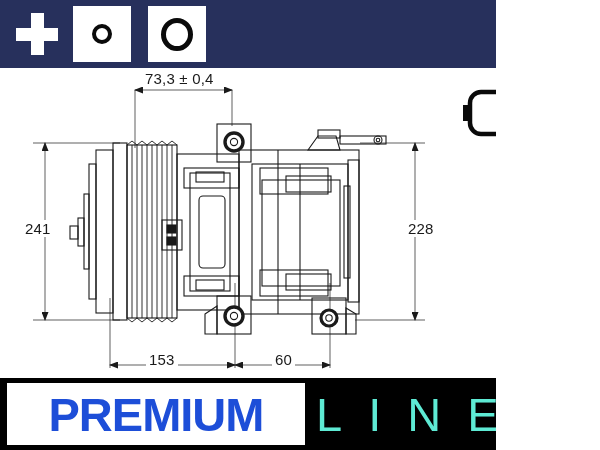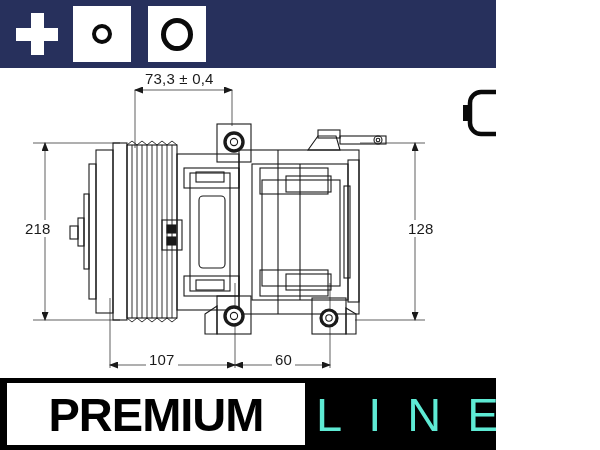--- a/index.html
+++ b/index.html
@@ -105,21 +105,21 @@
     width: 298px; height: 62px;
     background: #ffffff;
     display: flex;
     align-items: center;
     justify-content: center;
   }
   #premium-text {
     font-family: "Liberation Sans", sans-serif;
     font-size: 47px;
     font-weight: bold;
-    color: #000000;
+    color: #1d4ed8;
     letter-spacing: -1px;
     line-height: 1;
   }
   #line-text {
     position: absolute;
     left: 316px; top: 5px;
     height: 62px;
     display: flex;
     align-items: center;
     font-family: "Liberation Sans", sans-serif;
@@ -277,23 +277,23 @@
           <rect x="162" y="152" width="20" height="30"></rect>
           <rect x="167" y="157" width="9" height="8" fill="#1a1a1a"></rect>
           <rect x="167" y="169" width="9" height="8" fill="#1a1a1a"></rect>
         </g>
 
       </g>
     </svg>
   </div>
 
   <div class="dim-label" id="dim-top-label">73,3 ± 0,4</div>
-  <div class="dim-label" id="dim-left-label">218</div>
-  <div class="dim-label" id="dim-right-label">128</div>
-  <div class="dim-label" id="dim-b1-label">107</div>
+  <div class="dim-label" id="dim-left-label">241</div>
+  <div class="dim-label" id="dim-right-label">228</div>
+  <div class="dim-label" id="dim-b1-label">153</div>
   <div class="dim-label" id="dim-b2-label">60</div>
 
   <div style="position:absolute; left:458px; top:88px;">
     <svg width="130" height="52" viewBox="0 0 130 52" xmlns="http://www.w3.org/2000/svg">
       <g stroke="#0a0a0a" fill="none" stroke-width="4.5">
         <rect x="12" y="4" width="104" height="42" rx="11"></rect>
       </g>
       <g fill="#0a0a0a">
         <rect x="5" y="17" width="9" height="16"></rect>
         <rect x="114" y="15" width="11" height="20"></rect>

